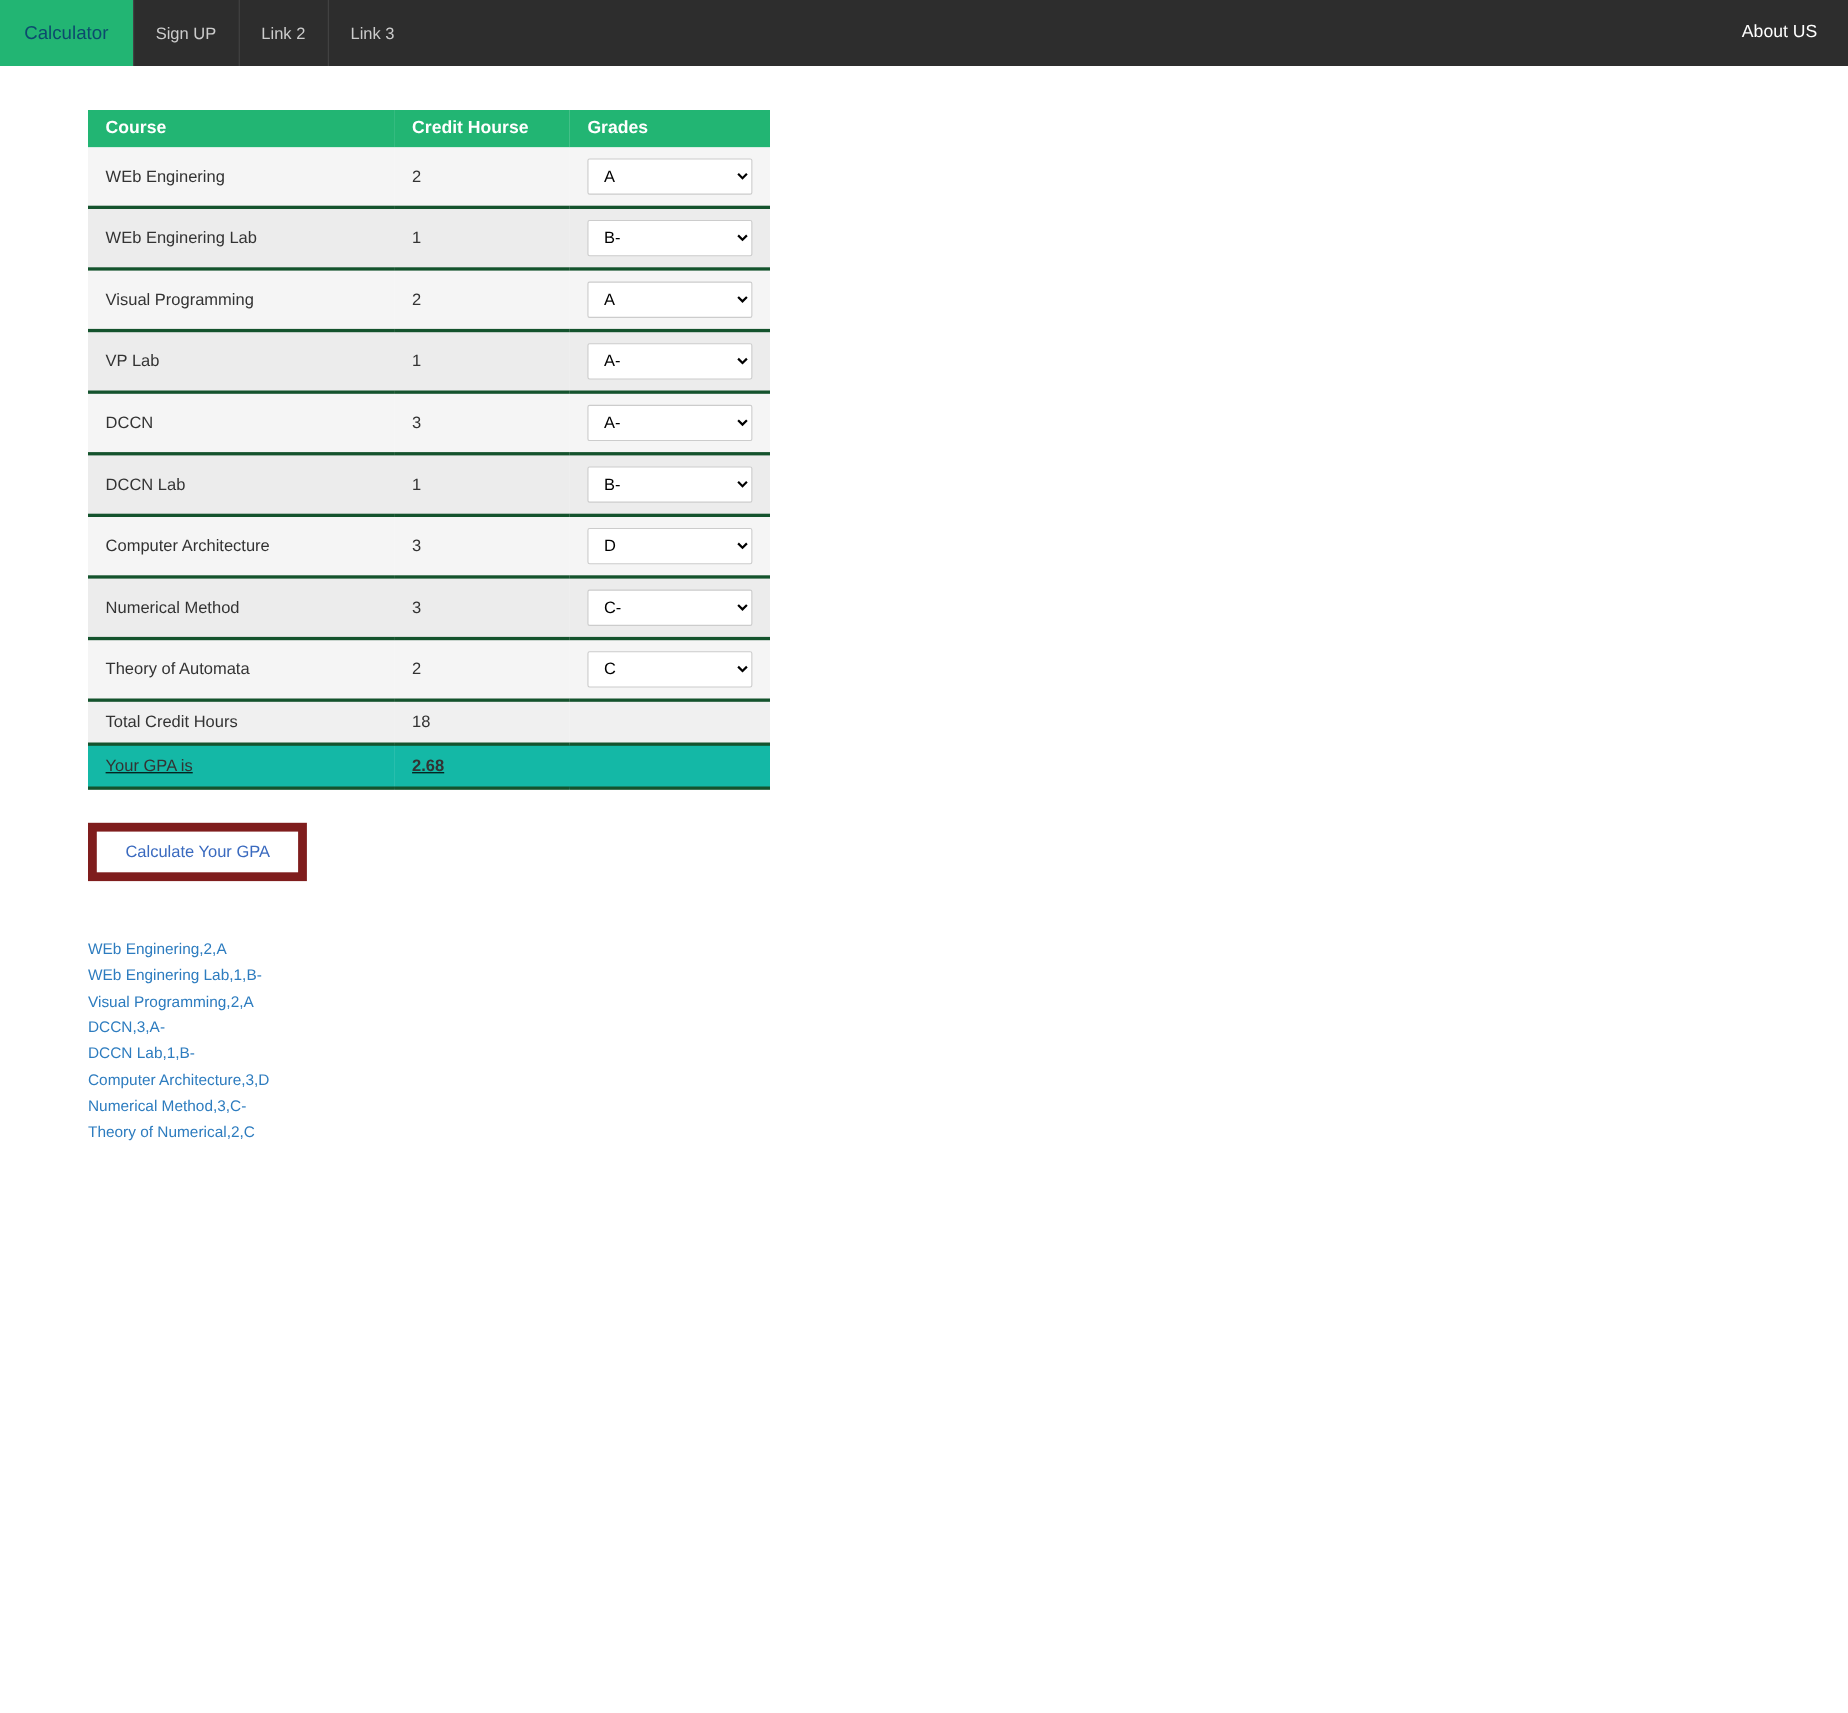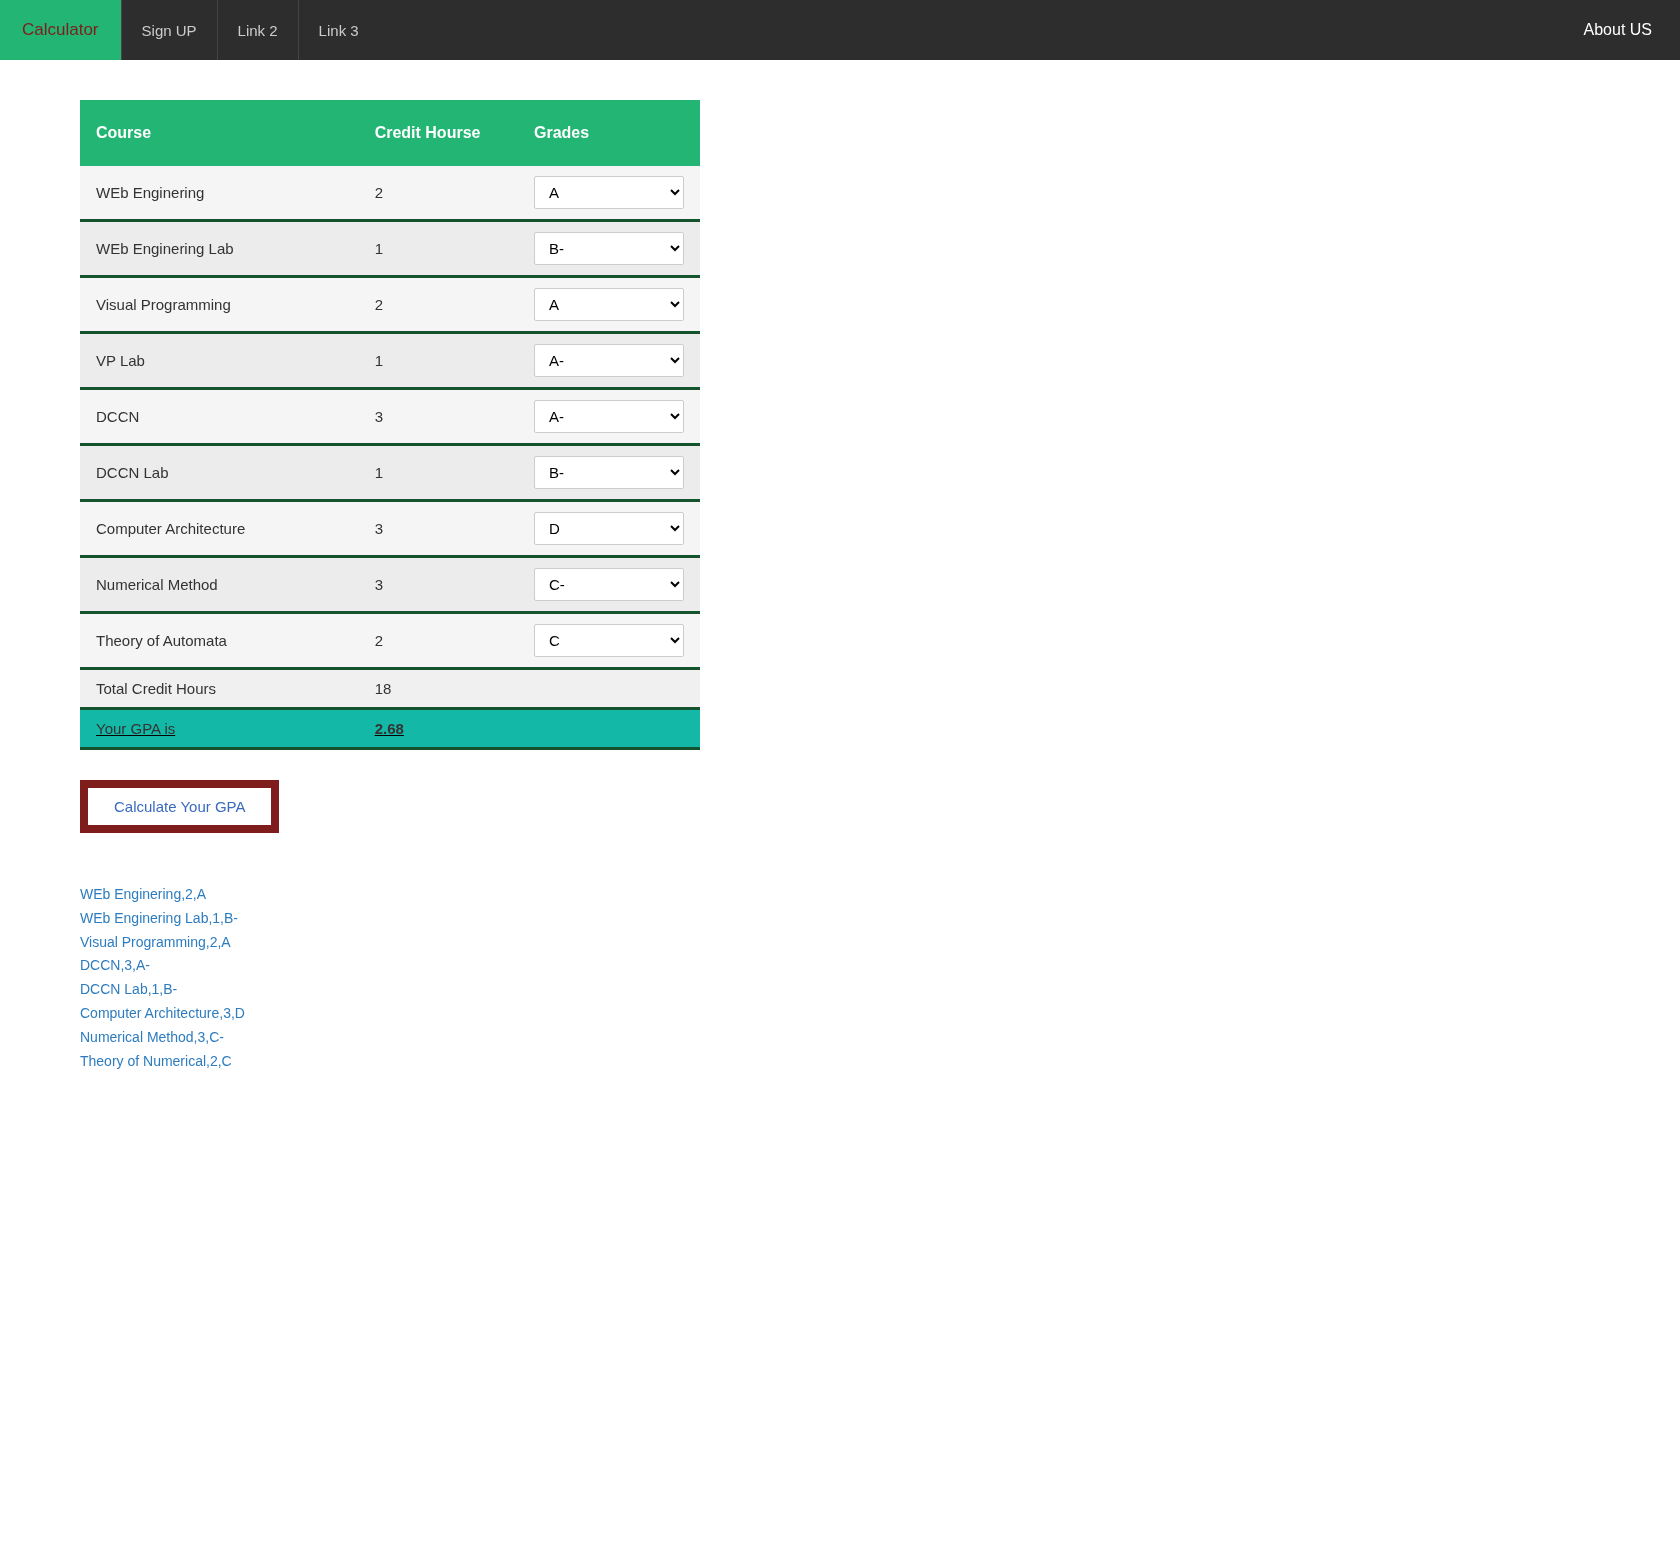--- a/index.html
+++ b/index.html
@@ -7,21 +7,21 @@
 
     
     nav {
       background: #2d2d2d;
       display: flex;
       align-items: stretch;
       height: 60px;
     }
     .nav-brand {
       background: #22b573;
-      color: #7f1d1d;
+      color: #0c4a6e;
       padding: 3px 22px;
       display: flex;
       align-items: center;
       font-size: 17px;
       cursor: pointer;
     }
     .nav-link {
       color: #ccc;
       padding: 0 20px;
       display: flex;
@@ -48,21 +48,21 @@
     
     table {
       width: 620px;
       border-collapse: collapse;
       margin-bottom: 30px;
     }
     thead tr th {
       background: #22b573;
       color: #fff;
       font-weight: bold;
-      padding: 24px 16px;
+      padding: 8px 16px;
       text-align: left;
     }
     tbody tr {
       background: #f5f5f5;
     }
     tbody tr:nth-child(even) {
       background: #ececec;
     }
     tbody tr.total-row {
       background: #f0f0f0;

